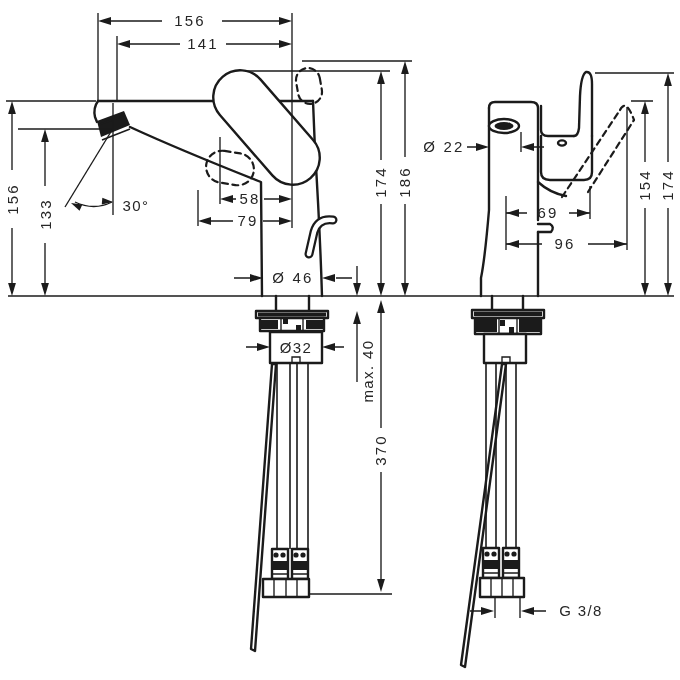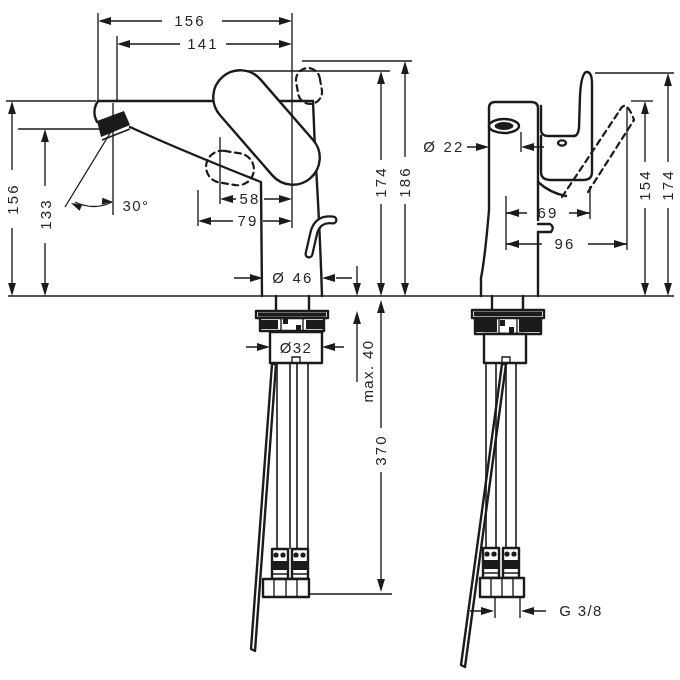--- a/index.html
+++ b/index.html
@@ -1,17 +1,17 @@
 <!DOCTYPE html>
 <html><head>
 <meta charset="utf-8">
 <style>
   html,body{margin:0;padding:0;background:#fff;}
   #stage{position:relative;width:680px;height:680px;background:#fff;overflow:hidden;
-         font-family:"Liberation Sans",sans-serif;}
+         font-family:"Liberation Sans",sans-serif;border-radius:32px;}
   svg{position:absolute;inset:0;}
   .ol   {stroke:#1b1b1b;stroke-width:2.4;fill:none;stroke-linecap:round;stroke-linejoin:round;}
   .olw  {stroke:#1b1b1b;stroke-width:2.4;fill:#ffffff;stroke-linejoin:round;}
   .dash {stroke:#1b1b1b;stroke-width:2.2;fill:none;stroke-dasharray:6 4.5;stroke-linecap:round;}
   .thin {stroke:#1b1b1b;stroke-width:1.35;fill:none;}
   .mid  {stroke:#1b1b1b;stroke-width:1.6;fill:none;}
   .blk  {fill:#1b1b1b;stroke:none;}
   .ah   {fill:#1b1b1b;stroke:none;}
   text  {font-family:"Liberation Sans",sans-serif;font-size:15px;fill:#262626;
          letter-spacing:2.2px;}

